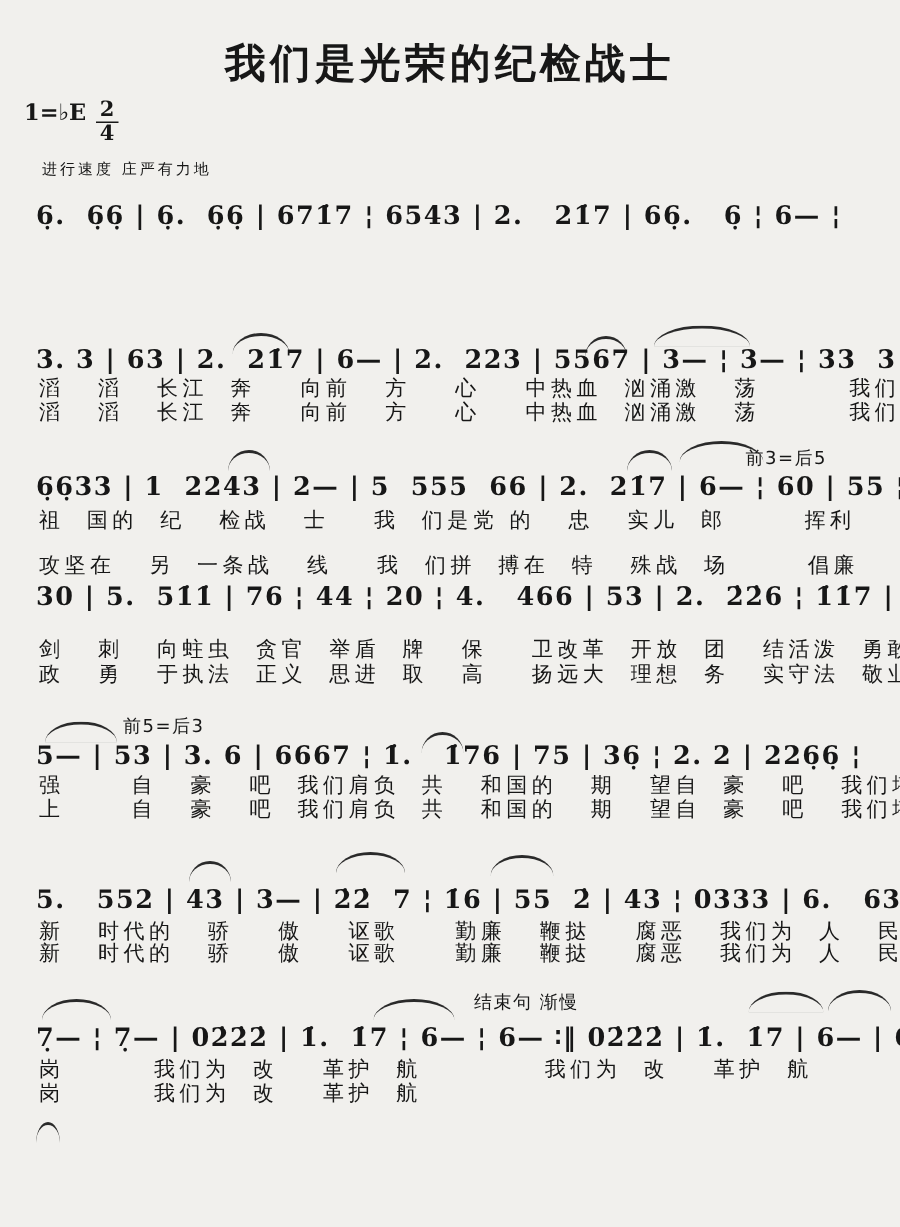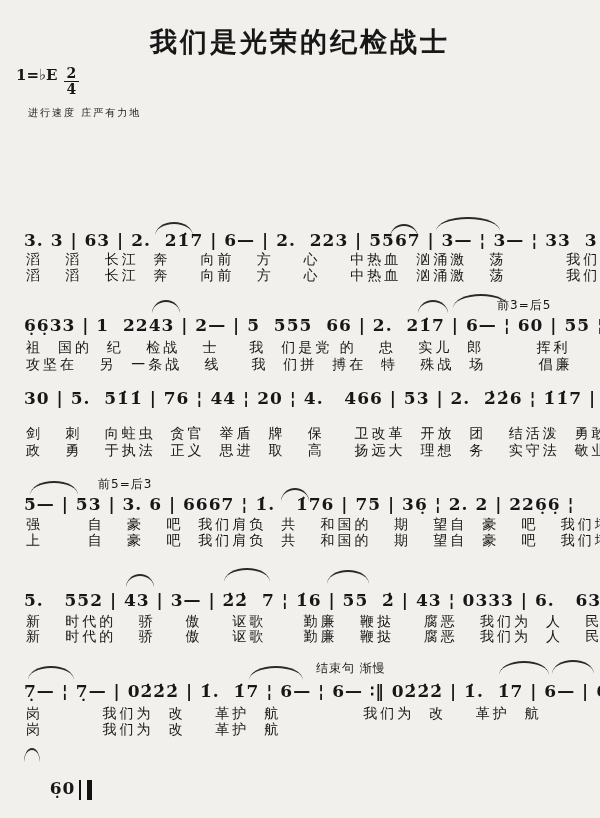--- a/index.html
+++ b/index.html
@@ -58,51 +58,49 @@
   <div class="keysig">
     <span>1=♭E</span>
     <span class="frac">
       <span class="num">2</span>
       <span class="den">4</span>
     </span>
   </div>
 
   <div class="tempo">进行速度  庄严有力地</div>
 
+  <div class="notes" style="top:134px">6̣.  6̣6̣ | 6̣.  6̣6̣ | 671̇7 ¦ 6543 | 2.   21̇7 | 66̣.   6̣ ¦ 6— ¦</div>
 
   <div class="notes" style="top:230px">3. 3 | 63 | 2.  21̇7 | 6— | 2.  223 | 5567 | 3— ¦ 3— ¦ 33  3 |</div>
   <div class="lyr" style="top:252px">滔   滔   长江  奔    向前   方    心    中热血  汹涌激   荡        我们 是</div>
   <div class="lyr" style="top:268px">滔   滔   长江  奔    向前   方    心    中热血  汹涌激   荡        我们</div>
 
   <div class="ann" style="left:497px;top:297px">前3=后5</div>
   <div class="notes" style="top:315px">6̣6̣33 | 1  2243 | 2— | 5  555  66 | 2.  21̇7 | 6— ¦ 60 | 55 ¦</div>
   <div class="lyr" style="top:340px">祖  国的  纪   检战   士    我  们是党 的   忠   实儿  郎       挥利</div>
-  <div class="lyr" style="top:357px">攻坚在   另  一条战   线    我  们拼  搏在  特   殊战  场       倡廉</div>
+  <div class="lyr" style="top:370px">攻坚在   另  一条战   线    我  们拼  搏在  特   殊战  场       倡廉</div>
 
   <div class="notes" style="top:388px">30 | 5.  51̇1̇ | 76 ¦ 44 ¦ 20 ¦ 4.   466 | 53 | 2.  2̇2̇6 ¦ 1̇1̇7 |</div>
   <div class="lyr" style="top:426px">剑   刺   向蛀虫  贪官  举盾  牌   保    卫改革  开放  团   结活泼  勇敢坚</div>
   <div class="lyr" style="top:443px">政   勇   于执法  正义  思进  取   高    扬远大  理想  务   实守法  敬业向</div>
 
-  <div class="ann" style="left:98px;top:476px">前5=后3</div>
+  <div class="ann" style="left:82px;top:476px">前5=后3</div>
   <div class="notes" style="top:494px">5— | 53 | 3. 6 | 6667 ¦ 1̇.   1̇76 | 75 | 36̣ ¦ 2. 2 | 226̣6̣ ¦</div>
   <div class="lyr" style="top:517px">强      自   豪   吧  我们肩负  共   和国的   期   望自  豪   吧   我们堪称</div>
   <div class="lyr" style="top:533px">上      自   豪   吧  我们肩负  共   和国的   期   望自  豪   吧   我们堪称</div>
 
   <div class="notes" style="top:590px">5.   552 | 43 | 3— | 2̇2̇  7 ¦ 1̇6 | 55  2̇ | 43 ¦ 0333 | 6.   63 |</div>
   <div class="lyr" style="top:614px">新   时代的   骄    傲    讴歌     勤廉   鞭挞    腐恶   我们为  人   民站</div>
   <div class="lyr" style="top:629px">新   时代的   骄    傲    讴歌     勤廉   鞭挞    腐恶   我们为  人   民站</div>
 
   <div class="ann" style="left:316px;top:660px">结束句  渐慢</div>
   <div class="notes" style="top:681px">7̣— ¦ 7̣— | 02̇2̇2̇ | 1̇.  1̇7 ¦ 6— ¦ 6— ∶‖ 02̇2̇2̇ | 1̇.  1̇7 | 6— | 6— ¦</div>
   <div class="lyr" style="top:722px">岗        我们为  改    革护  航</div>
   <div class="lyr" style="top:706px">岗        我们为  改    革护  航           我们为  改    革护  航</div>
 
-  <div class="notes" style="top:758px;left:22px">
-    <span>6̣0</span><span class="thinbar"></span><span class="endbar"></span>
-  </div>
 
   <i class="arc" style="left:155px;top:222px;width:38px"></i>
   <i class="arc" style="left:390px;top:224px;width:28px"></i>
   <i class="arc" style="left:436px;top:217px;width:64px"></i>
   <i class="arc" style="left:152px;top:300px;width:28px"></i>
   <i class="arc" style="left:418px;top:300px;width:30px"></i>
   <i class="arc" style="left:453px;top:294px;width:56px"></i>
   <i class="arc" style="left:30px;top:481px;width:48px"></i>
   <i class="arc" style="left:281px;top:488px;width:28px"></i>
   <i class="arc" style="left:126px;top:574px;width:28px"></i>

